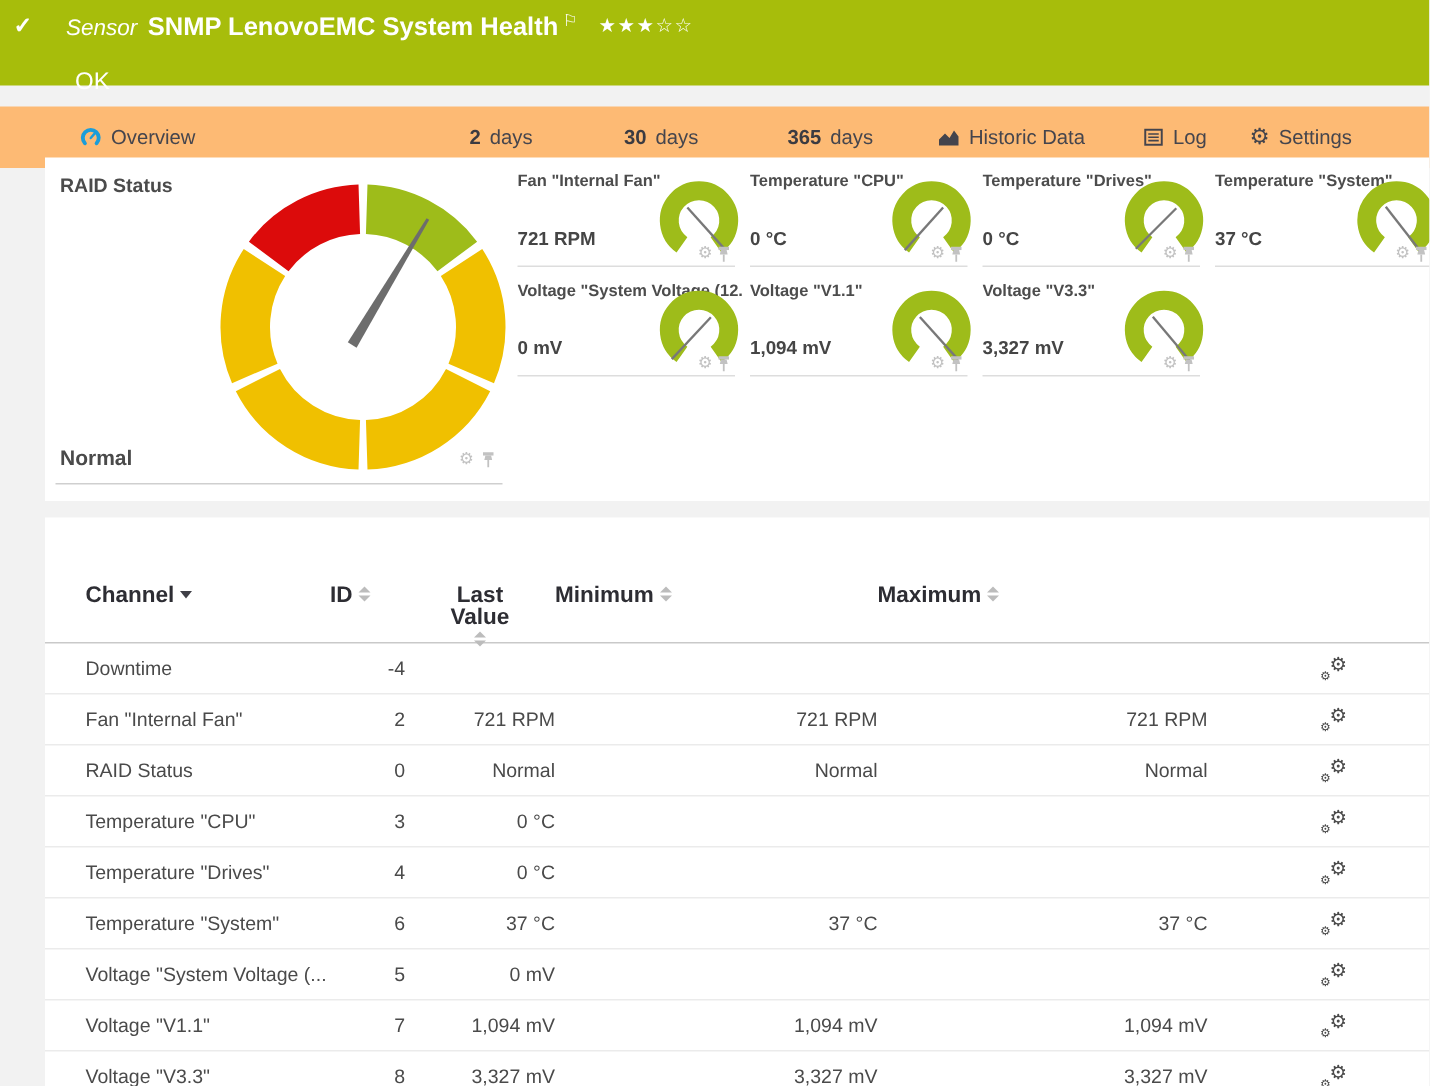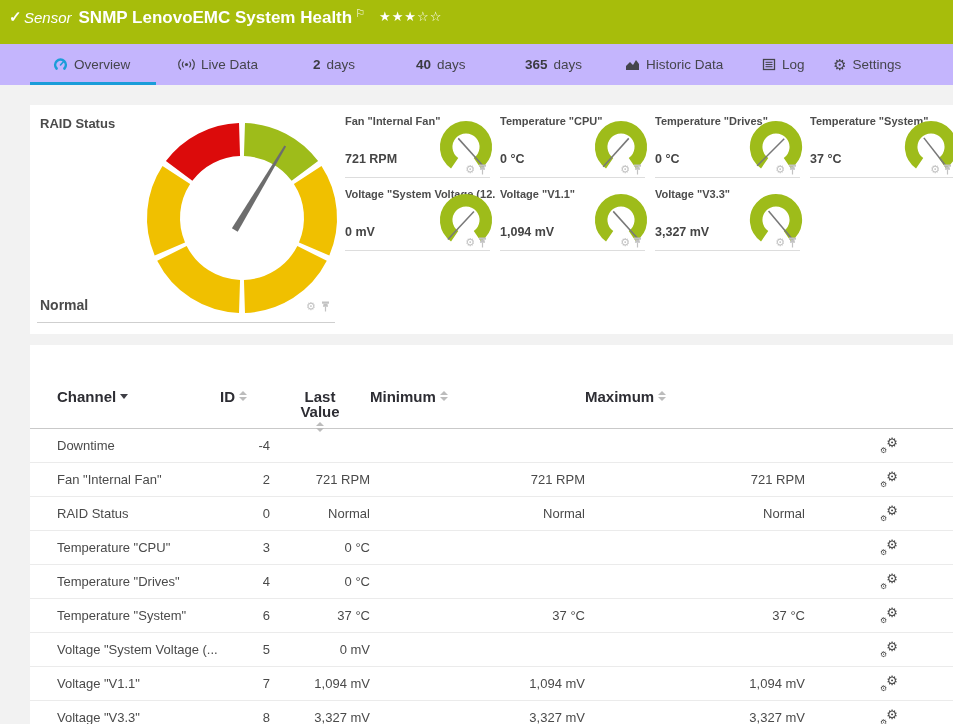--- a/index.html
+++ b/index.html
@@ -1,29 +1,29 @@
 <!DOCTYPE html>
 <html><head>
 <meta charset="utf-8">
 <style>
   html,body{margin:0;padding:0;background:#f2f2f2;font-family:"Liberation Sans",sans-serif;}
   #app{position:relative;width:953px;height:724px;overflow:hidden;background:#f2f2f2;}
 
   
   .tophdr{position:absolute;left:0;top:0;width:100%;height:57px;background:#a7bd0b;color:#fff;}
   .hdr-check{position:absolute;left:9px;top:8px;font-size:15px;font-weight:bold;}
-  .hdr-line1{position:absolute;left:24px;top:7px;white-space:nowrap;}
+  .hdr-line1{position:absolute;left:44px;top:7px;white-space:nowrap;}
   .hdr-kind{font-style:italic;font-size:15px;margin-right:7px;}
   .hdr-title{font-size:17px;font-weight:bold;}
   .hdr-flag{font-size:11px;vertical-align:super;margin-left:3px;}
   .hdr-stars{font-size:13px;letter-spacing:1px;margin-left:14px;vertical-align:2px;}
   .hdr-status{position:absolute;left:50px;top:46px;font-size:16px;font-weight:normal;}
 
   
-  .tabbar{position:absolute;left:0;top:44px;width:100%;height:41px;background:#c4b5fd;}
+  .tabbar{position:absolute;left:0;top:71px;width:100%;height:41px;background:#fdba74;}
   .tab{position:absolute;top:0;height:100%;display:flex;align-items:center;gap:6px;
        font-size:13.5px;color:#45454d;cursor:pointer;white-space:nowrap;}
   .tab .num{font-weight:bold;color:#3b3b41;}
   .tab-overview{left:53px;}
   .tab-livedata{left:178px;}
   .tab-2days{left:313px;}
   .tab-30days{left:416px;}
   .tab-365days{left:525px;}
   .tab-historic{left:625px;}
   .tab-log{left:762px;}
@@ -93,36 +93,26 @@
   <div class="tabbar">
     <div class="tab tab-overview active">
       <span class="tabicon">
         <svg width="15" height="15" viewBox="0 0 15 15">
             <path d="M3.6 11.5 A5.3 5.3 0 1 1 11.4 11.5" fill="none" stroke="#1b9dd9" stroke-width="2.6" stroke-linecap="round"></path>
             <line x1="7.5" y1="8" x2="10.6" y2="4.4" stroke="#1b9dd9" stroke-width="1.6" stroke-linecap="round"></line>
           </svg>
       </span>
       <span>Overview</span>
     </div>
-    <div class="tab tab-livedata">
-      <span class="tabicon">
-        <svg width="17" height="13" viewBox="0 0 17 13">
-            <circle cx="8.5" cy="6.5" r="1.6" fill="#44444c"></circle>
-            <path d="M5.6 3.6 A4 4 0 0 0 5.6 9.4 M2.9 1.4 A7 7 0 0 0 2.9 11.6" fill="none" stroke="#44444c" stroke-width="1.2"></path>
-            <path d="M11.4 3.6 A4 4 0 0 1 11.4 9.4 M14.1 1.4 A7 7 0 0 1 14.1 11.6" fill="none" stroke="#44444c" stroke-width="1.2"></path>
-          </svg>
-      </span>
-      <span>Live Data</span>
-    </div>
     <div class="tab tab-2days">
       <span class="num">2</span>
       <span>days</span>
     </div>
     <div class="tab tab-30days">
-      <span class="num">40</span>
+      <span class="num">30</span>
       <span>days</span>
     </div>
     <div class="tab tab-365days">
       <span class="num">365</span>
       <span>days</span>
     </div>
     <div class="tab tab-historic">
       <span class="tabicon">
         <svg width="15" height="13" viewBox="0 0 15 13">
             <polygon points="1,12 1,8 5,4 8,7 11,2 14,6 14,12" fill="#44444c"></polygon>

